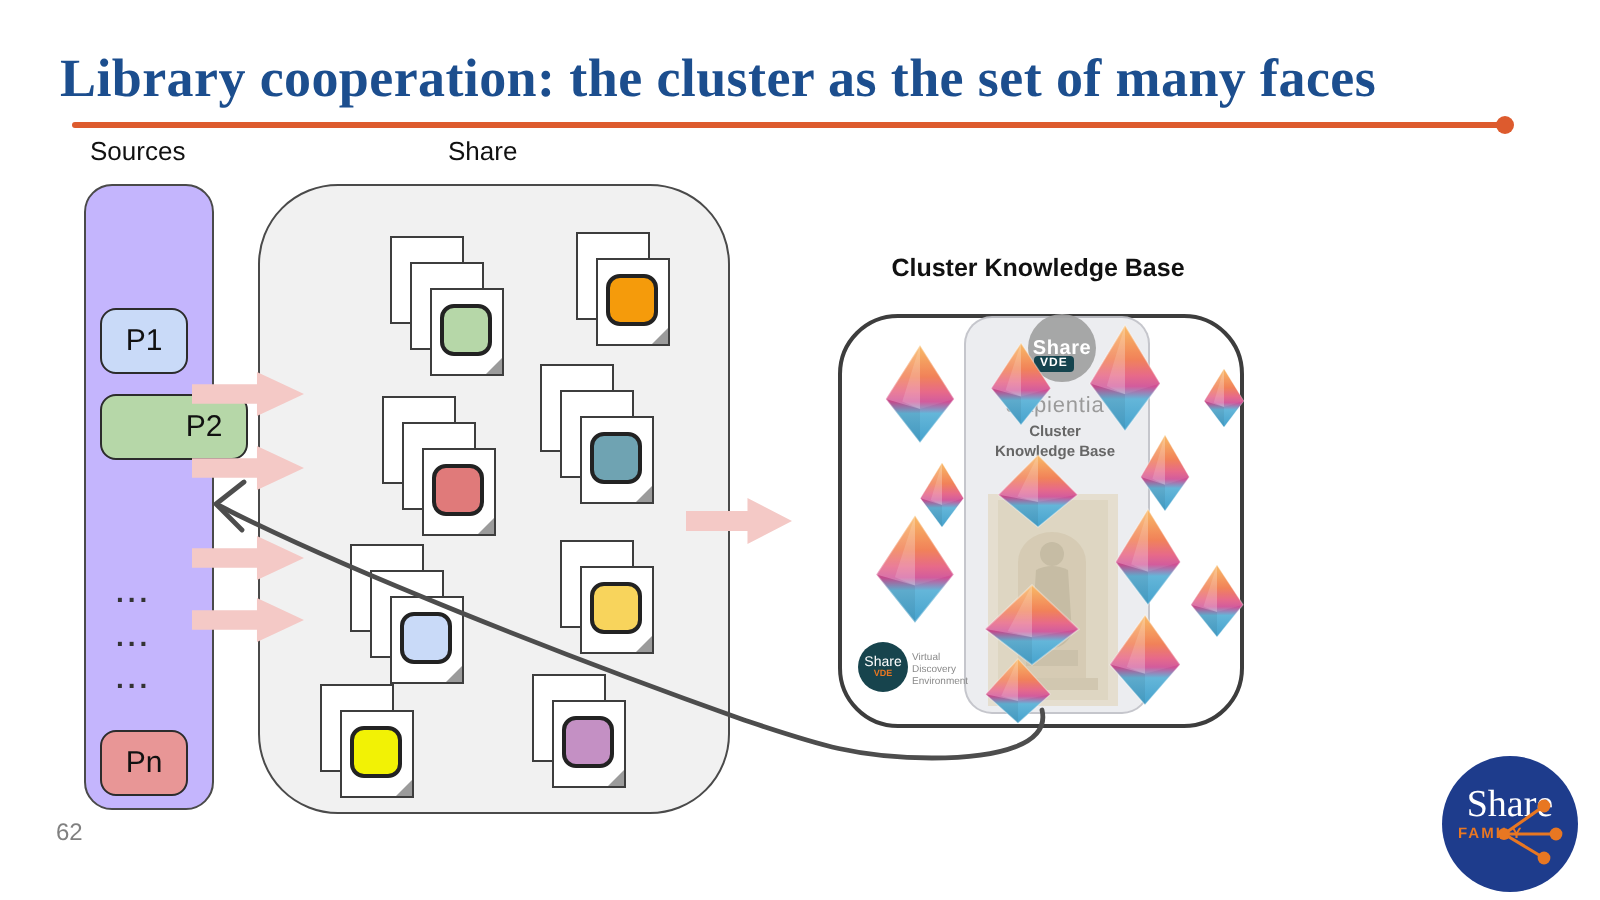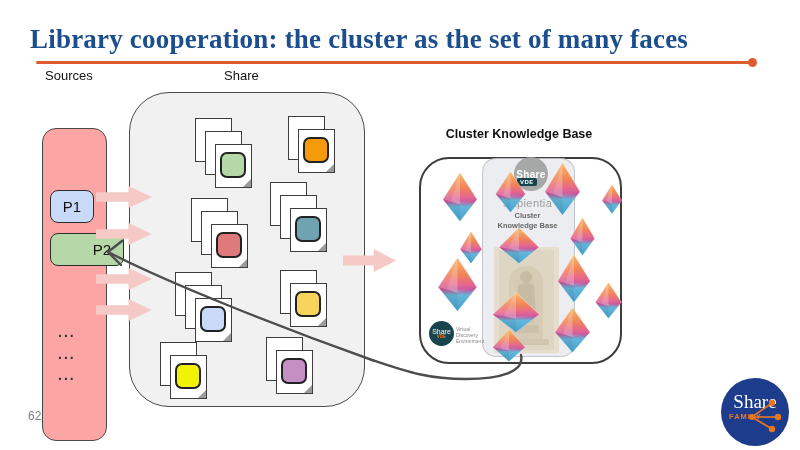--- a/index.html
+++ b/index.html
@@ -18,22 +18,22 @@
   .accent-line{left:36px;top:61px;width:714px;height:3px;background:#dd5b2e;border-radius:2px;}
   .accent-dot{left:748px;top:58px;width:9px;height:9px;border-radius:50%;background:#dd5b2e;}
 
   
   .section-label{font-size:13px;color:#111;text-align:right;}
   .sources-label{left:45px;top:68px;}
   .data-label{left:224px;top:68px;}
   .cluster-label{left:419px;top:127px;width:200px;text-align:center;font-weight:600;font-size:12.5px;}
 
   
-  .sources-box{left:42px;top:92px;width:63px;height:311px;background:#fca5a5;
-    border:1.6px solid #4a4a4a;border-radius:14px;margin-top:36px;}
+  .sources-box{left:42px;top:92px;width:63px;height:311px;background:#c4b5fd;
+    border:1.6px solid #4a4a4a;border-radius:14px;}
   .pbox{position:absolute;left:7px;width:42px;height:31px;border:1.8px solid #2c2c2c;
     border-radius:8px;display:flex;align-items:center;justify-content:center;
     font-size:15px;color:#111;}
   .dots{position:absolute;left:15px;font-size:14px;font-weight:700;letter-spacing:2px;
     color:#333;line-height:12px;}
 
   
   .data-box{left:129px;top:92px;width:234px;height:313px;background:#f1f1f1;
     border:1.8px solid #4a4a4a;border-radius:40px;}
   .stack{position:absolute;}
@@ -83,20 +83,21 @@
 <div class="abs accent-line"></div>
 <div class="abs accent-dot"></div>
 
 <div class="abs section-label sources-label">Sources</div>
 <div class="abs section-label data-label">Share</div>
 <div class="abs section-label cluster-label">Cluster Knowledge Base</div>
 
 <div class="abs sources-box" id="sources-box">
     <div class="pbox" style="top: 61px; background: rgb(201, 218, 248);">P1</div>
     <div class="pbox" style="top: 104px; background: rgb(182, 215, 168); padding-left: 30px;">P2</div>
+    <div class="pbox" style="top: 272px; background: rgb(232, 150, 150);">Pn</div>
     <div class="dots" style="top: 197px;">...</div>
     <div class="dots" style="top: 219px;">...</div>
     <div class="dots" style="top: 240px;">...</div>
   </div>
 
 <div class="abs data-box"></div>
 <div class="abs noevt" id="stacks-layer" style="left:0;top:0;width:800px;height:450px;">
     <div class="stack" style="left: 195px; top: 118px;">
       <div class="page" style="left: 0px; top: 0px;"></div>
       <div class="page" style="left: 10px; top: 13px;"></div>

